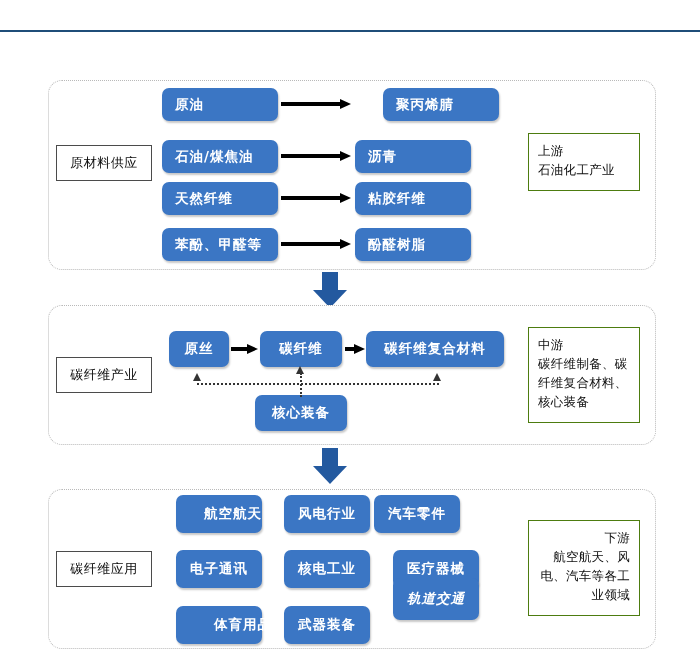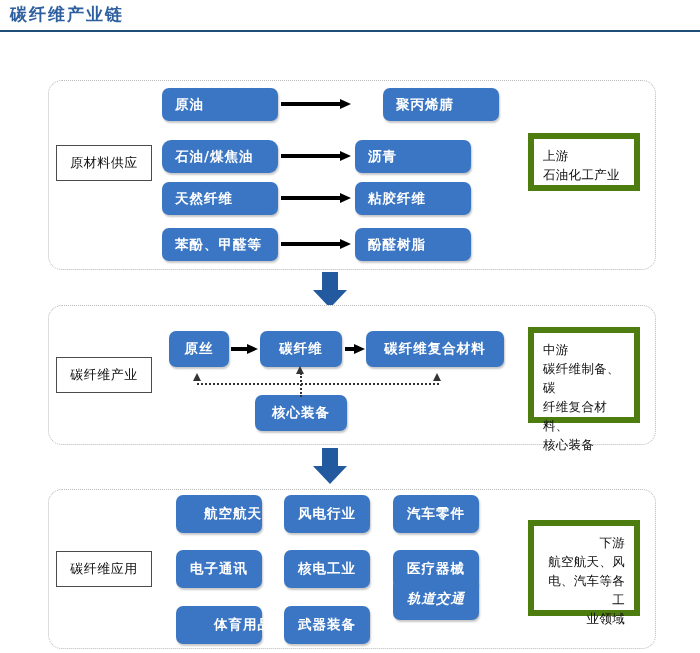--- a/index.html
+++ b/index.html
@@ -61,21 +61,21 @@
     align-items: center;
     justify-content: center;
     box-sizing: border-box;
     white-space: nowrap;
     letter-spacing: 0.5px;
   }
 
   
   .side-box {
     position: absolute;
-    border: 6px solid #4d7c0f;
+    border: 1px solid #4d7c0f;
     background: #ffffff;
     color: #0d0d0d;
     font-size: 12.5px;
     line-height: 19px;
     box-sizing: border-box;
     padding: 7px 9px 14px 9px;
     white-space: pre-line;
     letter-spacing: 0.3px;
   }
 
@@ -153,30 +153,29 @@
     width: 0; height: 0;
     border-left: 4px solid transparent;
     border-right: 4px solid transparent;
     border-bottom: 8px solid #333333;
   }
 </style>
 </head>
 <body>
 
 <div id="title-bar">
-  <div id="page-title">碳纤维产业链</div>
   <div id="title-rule"></div>
 </div>
 
 <div class="section" id="section-upstream"></div>
 
 <div class="stage-label" style="left:56px; top:145px; width:96px; height:36px;">原材料供应</div>
 
 <div class="node left-text" style="left:162px; top:88px; width:116px; height:33px;">原油</div>
-<div class="node left-text" style="left:162px; top:140px; width:116px; height:33px;border-radius:9px;">石油/煤焦油</div>
+<div class="node left-text" style="left:162px; top:140px; width:116px; height:33px;">石油/煤焦油</div>
 <div class="node left-text" style="left:162px; top:182px; width:116px; height:33px;">天然纤维</div>
 <div class="node left-text" style="left:162px; top:228px; width:116px; height:33px;">苯酚、甲醛等</div>
 
 <div class="node left-text" style="left:355px; top:88px; width:116px; height:33px;margin-left:28px;">聚丙烯腈</div>
 <div class="node left-text" style="left:355px; top:140px; width:116px; height:33px;">沥青</div>
 <div class="node left-text" style="left:355px; top:182px; width:116px; height:33px;">粘胶纤维</div>
 <div class="node left-text" style="left:355px; top:228px; width:116px; height:33px;">酚醛树脂</div>
 
 <div class="arrow-h" style="left:281px; top:99px; width:70px;">
   <div class="shaft" style="width:59px;"></div>
@@ -237,21 +236,21 @@
   <div class="stem"></div>
     <div class="tip"></div>
 </div>
 
 <div class="section" id="section-downstream"></div>
 
 <div class="stage-label" style="left:56px; top:551px; width:96px; height:36px;">碳纤维应用</div>
 
 <div class="node center-text" style="left:176px; top:495px; width:86px; height:38px;padding-left:28px;">航空航天</div>
 <div class="node center-text" style="left:284px; top:495px; width:86px; height:38px;">风电行业</div>
-<div class="node center-text" style="left:393px; top:495px; width:86px; height:38px;">汽车零件</div>
+<div class="node center-text" style="left:374px; top:495px; width:86px; height:38px;">汽车零件</div>
 
 <div class="node center-text" style="left:176px; top:550px; width:86px; height:38px;">电子通讯</div>
 <div class="node center-text" style="left:284px; top:550px; width:86px; height:38px;">核电工业</div>
 <div class="node center-text" style="left:393px; top:550px; width:86px; height:38px;">医疗器械</div>
 
 <div class="node center-text" style="left:176px; top:606px; width:86px; height:38px;padding-left:48px;">体育用品</div>
 <div class="node center-text" style="left:284px; top:606px; width:86px; height:38px;">武器装备</div>
 <div class="node center-text" style="left:393px; top:578px; width:86px; height:42px;font-style:italic;">轨道交通</div>
 
 <div class="side-box" style="left:528px; top:520px; width:112px; height:96px;text-align:right;">下游

